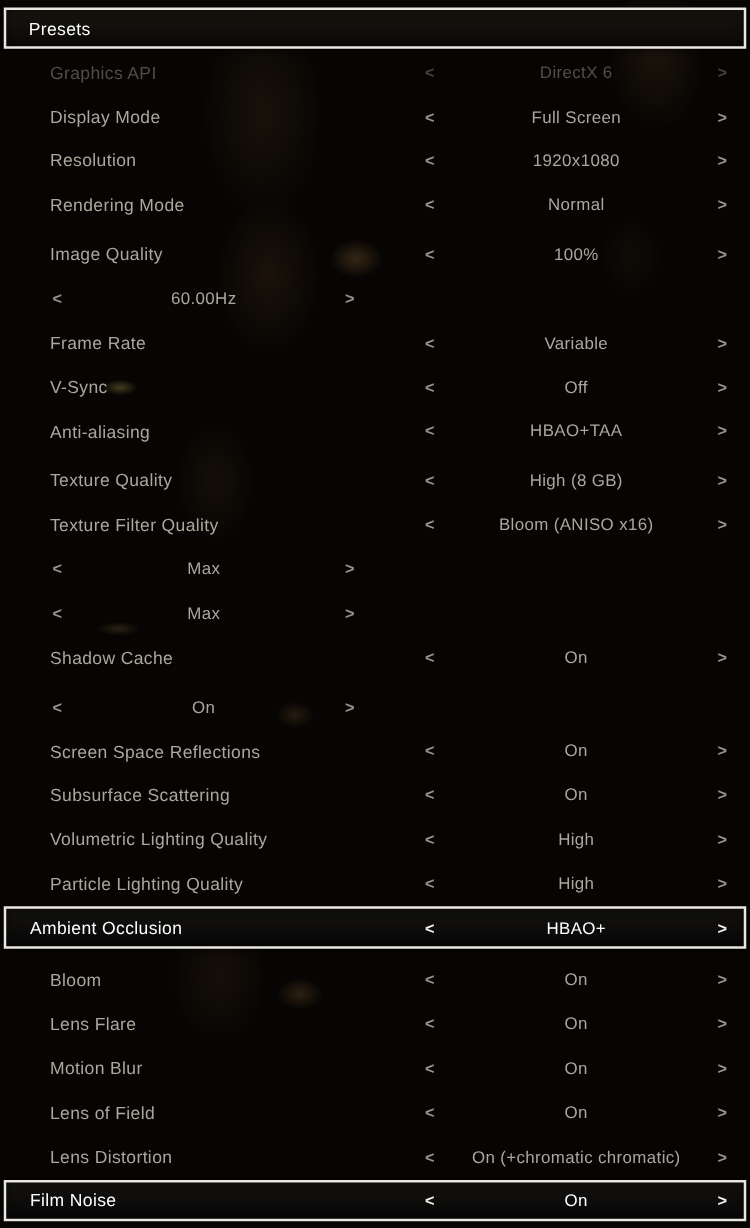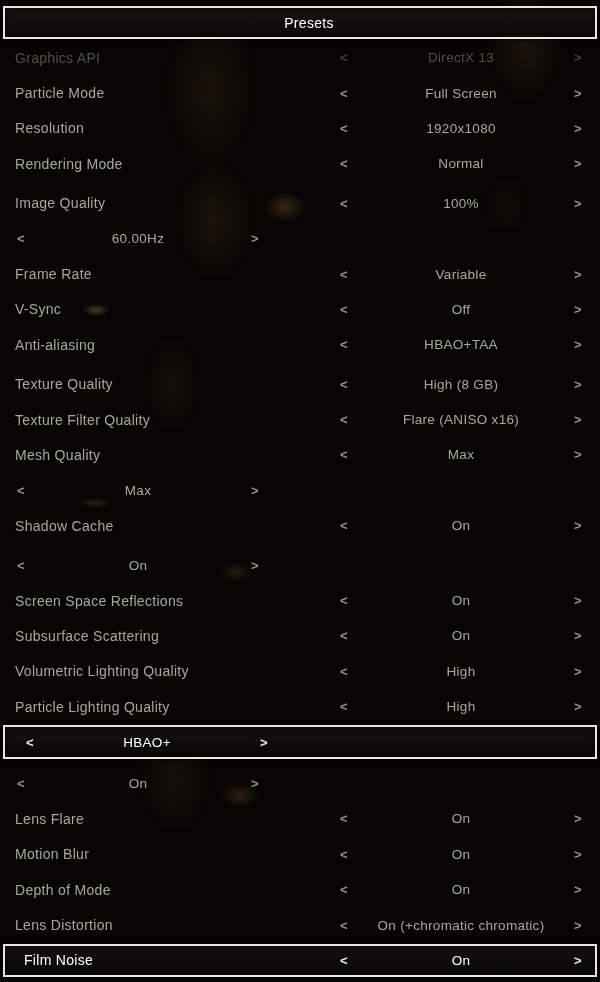--- a/index.html
+++ b/index.html
@@ -32,32 +32,31 @@
   
   .boxed {
     position: absolute; left: 3px; right: 3px; height: 33px;
     box-sizing: border-box;
     border: 2px solid #e9e7e2;
     background: linear-gradient(180deg, #17140f 0%, #0b0a08 100%);
     box-shadow: 0 1px 3px rgba(0,0,0,.8), inset 0 0 8px rgba(0,0,0,.55);
     display: flex; align-items: center;
     padding-left: 18px;
     color: #ffffff;
-    justify-content: center;
   }
   .boxed .label { font-size: 14px; letter-spacing: .3px; color: #ffffff; }
 
   .list { position: absolute; top: 40px; left: 0; right: 0; }
   .group + .group { margin-top: 4px; }
   .group:last-of-type { margin-top: 7px; }
 
   .row {
     height: 35.4px;
     display: flex; align-items: center;
-    padding-left: 15px;
+    padding-left: 40px;
     box-sizing: border-box;
     color: #aba79d;
     font-size: 14px; letter-spacing: .3px;
   }
   .row .label { flex: 1; white-space: nowrap; }
   .control {
     width: 246px; margin-right: 16px;
     display: flex; align-items: center;
     flex: none;
   }
@@ -92,26 +91,26 @@
   <div class="boxed" style="top:6px;">
     <span class="label">Presets</span>
   </div>
 
   <div class="list">
       <div class="group">
         <div class="row disabled">
           <span class="label">Graphics API</span>
           <span class="control">
             <span class="arrow">&lt;</span>
-            <span class="value">DirectX 13</span>
-            <span class="arrow">&gt;</span>
-          </span>
-        </div>
-        <div class="row">
-          <span class="label">Particle Mode</span>
+            <span class="value">DirectX 6</span>
+            <span class="arrow">&gt;</span>
+          </span>
+        </div>
+        <div class="row">
+          <span class="label">Display Mode</span>
           <span class="control">
             <span class="arrow">&lt;</span>
             <span class="value">Full Screen</span>
             <span class="arrow">&gt;</span>
           </span>
         </div>
         <div class="row">
           <span class="label">Resolution</span>
           <span class="control">
             <span class="arrow">&lt;</span>
@@ -175,26 +174,25 @@
           <span class="control">
             <span class="arrow">&lt;</span>
             <span class="value">High (8 GB)</span>
             <span class="arrow">&gt;</span>
           </span>
         </div>
         <div class="row">
           <span class="label">Texture Filter Quality</span>
           <span class="control">
             <span class="arrow">&lt;</span>
-            <span class="value">Flare (ANISO x16)</span>
-            <span class="arrow">&gt;</span>
-          </span>
-        </div>
-        <div class="row">
-          <span class="label">Mesh Quality</span>
+            <span class="value">Bloom (ANISO x16)</span>
+            <span class="arrow">&gt;</span>
+          </span>
+        </div>
+        <div class="row">
           <span class="control">
             <span class="arrow">&lt;</span>
             <span class="value">Max</span>
             <span class="arrow">&gt;</span>
           </span>
         </div>
         <div class="row">
           <span class="control">
             <span class="arrow">&lt;</span>
             <span class="value">Max</span>
@@ -244,29 +242,31 @@
         </div>
         <div class="row">
           <span class="label">Particle Lighting Quality</span>
           <span class="control">
             <span class="arrow">&lt;</span>
             <span class="value">High</span>
             <span class="arrow">&gt;</span>
           </span>
         </div>
         <div class="row selected">
+          <span class="label">Ambient Occlusion</span>
           <span class="control">
             <span class="arrow">&lt;</span>
             <span class="value">HBAO+</span>
             <span class="arrow">&gt;</span>
           </span>
         </div>
       </div>
       <div class="group">
         <div class="row">
+          <span class="label">Bloom</span>
           <span class="control">
             <span class="arrow">&lt;</span>
             <span class="value">On</span>
             <span class="arrow">&gt;</span>
           </span>
         </div>
         <div class="row">
           <span class="label">Lens Flare</span>
           <span class="control">
             <span class="arrow">&lt;</span>
@@ -276,21 +276,21 @@
         </div>
         <div class="row">
           <span class="label">Motion Blur</span>
           <span class="control">
             <span class="arrow">&lt;</span>
             <span class="value">On</span>
             <span class="arrow">&gt;</span>
           </span>
         </div>
         <div class="row">
-          <span class="label">Depth of Mode</span>
+          <span class="label">Lens of Field</span>
           <span class="control">
             <span class="arrow">&lt;</span>
             <span class="value">On</span>
             <span class="arrow">&gt;</span>
           </span>
         </div>
         <div class="row">
           <span class="label">Lens Distortion</span>
           <span class="control">
             <span class="arrow">&lt;</span>

